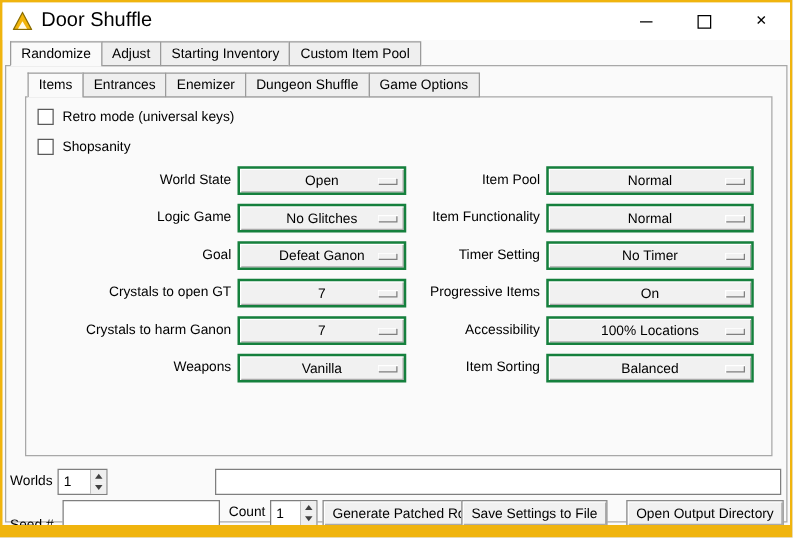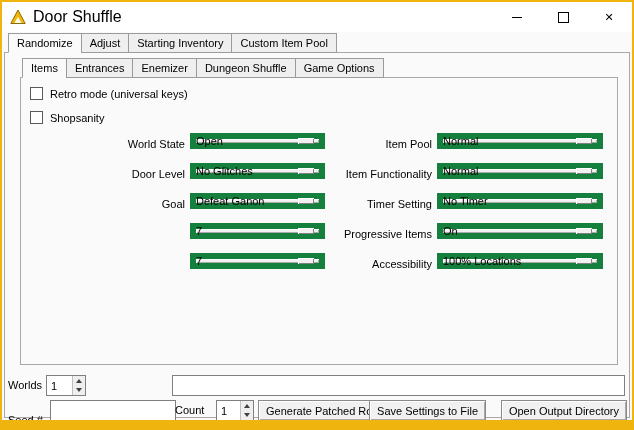--- a/index.html
+++ b/index.html
@@ -31,23 +31,23 @@
 
   
   .cbrow{position:absolute;left:28px;display:flex;align-items:center;gap:7px;height:15px;z-index:6;}
   .cb{width:13px;height:13px;box-sizing:border-box;background:#fff;border:1px solid #5a5a5a;}
 
   
   .row{position:absolute;left:0;right:4px;height:23px;z-index:6;}
   .lbl{position:absolute;line-height:23px;text-align:right;white-space:nowrap;}
   .left-lbl{left:28px;width:155px;}
   .right-lbl{left:328px;width:102px;}
-  .dd{position:absolute;box-sizing:border-box;height:16px;background:#f1f1f1;
-    border:6px solid #15803d;box-shadow:inset 1px 1px 0 #ffffff,inset -1px -1px 0 #aaaaaa;
-    display:flex;align-items:center;justify-content:flex-start;cursor:default;}
+  .dd{position:absolute;box-sizing:border-box;height:23px;background:#f1f1f1;
+    border:2px solid #15803d;box-shadow:inset 1px 1px 0 #ffffff,inset -1px -1px 0 #aaaaaa;
+    display:flex;align-items:center;justify-content:center;cursor:default;}
   .left-dd{left:188px;width:135px;}
   .right-dd{left:435px;width:166px;}
   .dd-ind{position:absolute;right:5px;top:50%;margin-top:-3px;width:16px;height:6px;
     background:#f1f1f1;box-shadow:inset 1px 1px 0 #ffffff,inset -1px -1px 0 #7f7f7f;}
 
   
   .b-lbl{position:absolute;line-height:21px;white-space:nowrap;z-index:6;}
   .entry{position:absolute;box-sizing:border-box;height:21px;background:#fff;
     border:1px solid #7f7f7f;padding:0 3px;font:inherit;z-index:6;}
   .spin{position:absolute;box-sizing:border-box;height:21px;background:#fff;
@@ -117,21 +117,21 @@
       <span>Open</span>
       <span class="dd-ind"></span>
     </div>
     <span class="lbl right-lbl">Item Pool</span>
     <div class="dd right-dd">
       <span>Normal</span>
       <span class="dd-ind"></span>
     </div>
   </div>
   <div class="row" style="top:161px;">
-    <span class="lbl left-lbl">Door Level</span>
+    <span class="lbl left-lbl">Logic Game</span>
     <div class="dd left-dd">
       <span>No Glitches</span>
       <span class="dd-ind"></span>
     </div>
     <span class="lbl right-lbl">Item Functionality</span>
     <div class="dd right-dd">
       <span>Normal</span>
       <span class="dd-ind"></span>
     </div>
   </div>
@@ -141,38 +141,52 @@
       <span>Defeat Ganon</span>
       <span class="dd-ind"></span>
     </div>
     <span class="lbl right-lbl">Timer Setting</span>
     <div class="dd right-dd">
       <span>No Timer</span>
       <span class="dd-ind"></span>
     </div>
   </div>
   <div class="row" style="top:221px;">
+    <span class="lbl left-lbl">Crystals to open GT</span>
     <div class="dd left-dd">
       <span>7</span>
       <span class="dd-ind"></span>
     </div>
     <span class="lbl right-lbl">Progressive Items</span>
     <div class="dd right-dd">
       <span>On</span>
       <span class="dd-ind"></span>
     </div>
   </div>
   <div class="row" style="top:251px;">
+    <span class="lbl left-lbl">Crystals to harm Ganon</span>
     <div class="dd left-dd">
       <span>7</span>
       <span class="dd-ind"></span>
     </div>
     <span class="lbl right-lbl">Accessibility</span>
     <div class="dd right-dd">
       <span>100% Locations</span>
+      <span class="dd-ind"></span>
+    </div>
+  </div>
+  <div class="row" style="top:281px;">
+    <span class="lbl left-lbl">Weapons</span>
+    <div class="dd left-dd">
+      <span>Vanilla</span>
+      <span class="dd-ind"></span>
+    </div>
+    <span class="lbl right-lbl">Item Sorting</span>
+    <div class="dd right-dd">
+      <span>Balanced</span>
       <span class="dd-ind"></span>
     </div>
   </div>
 
   <span class="b-lbl" style="top:373px;left:6px;">Worlds</span>
   <div class="spin" style="top:373px;left:44px;width:40px;">
     <span class="spin-val">1</span>
     <span class="spin-btns">
       <span class="spin-btn">
           <span class="tri-up"></span>
@@ -180,21 +194,21 @@
       <span class="spin-btn">
           <span class="tri-down"></span>
         </span>
     </span>
   </div>
   <span class="b-lbl" style="top:373px;left:92px;margin-top:24px;">Player names</span>
   <input class="entry" style="top: 373px; left: 170px; width: 453px;" value="">
 
   <span class="b-lbl" style="top:408px;left:6px;">Seed #</span>
   <input class="entry" style="top: 398px; left: 48px; width: 126px;" value="">
-  <span class="b-lbl" style="top:398px;left:173px;">Count</span>
+  <span class="b-lbl" style="top:398px;left:181px;">Count</span>
   <div class="spin" style="top:398px;left:214px;width:38px;">
     <span class="spin-val">1</span>
     <span class="spin-btns">
       <span class="spin-btn">
           <span class="tri-up"></span>
         </span>
       <span class="spin-btn">
           <span class="tri-down"></span>
         </span>
     </span>

